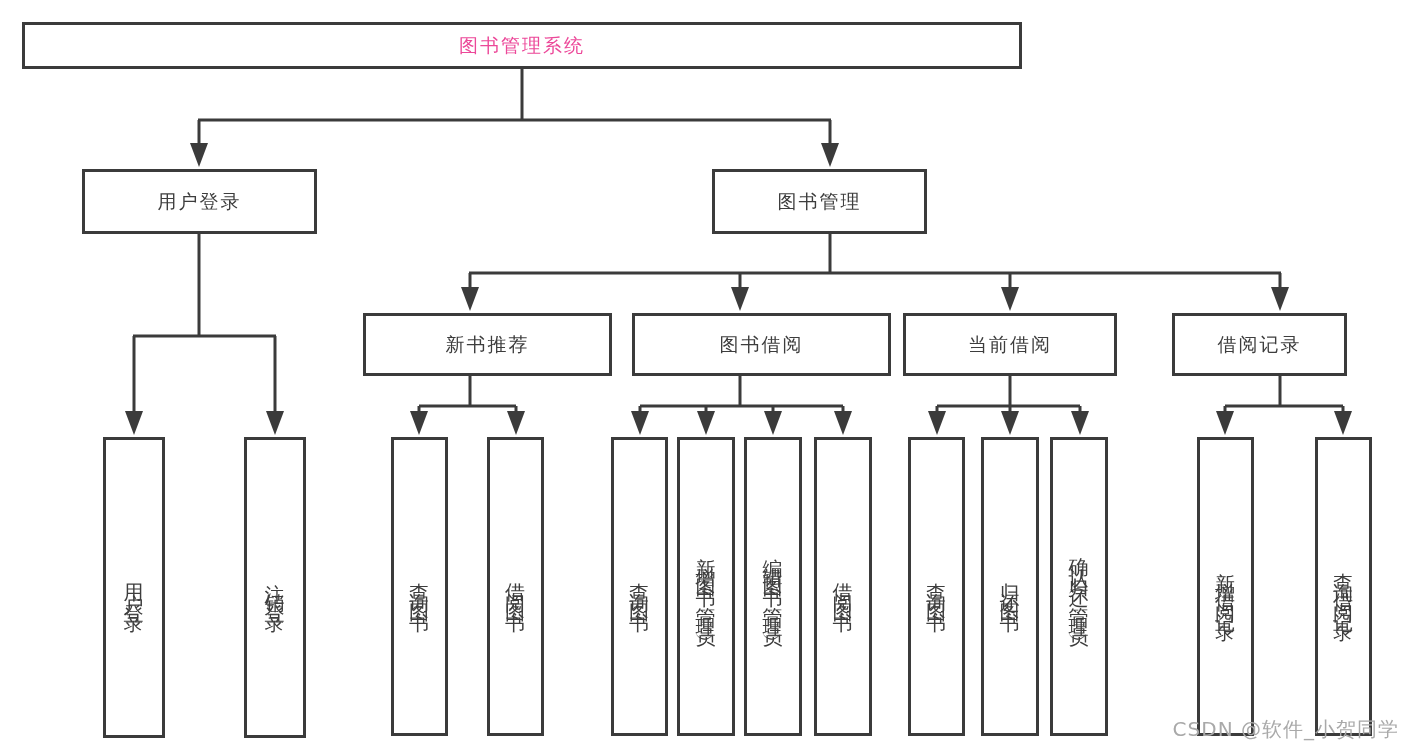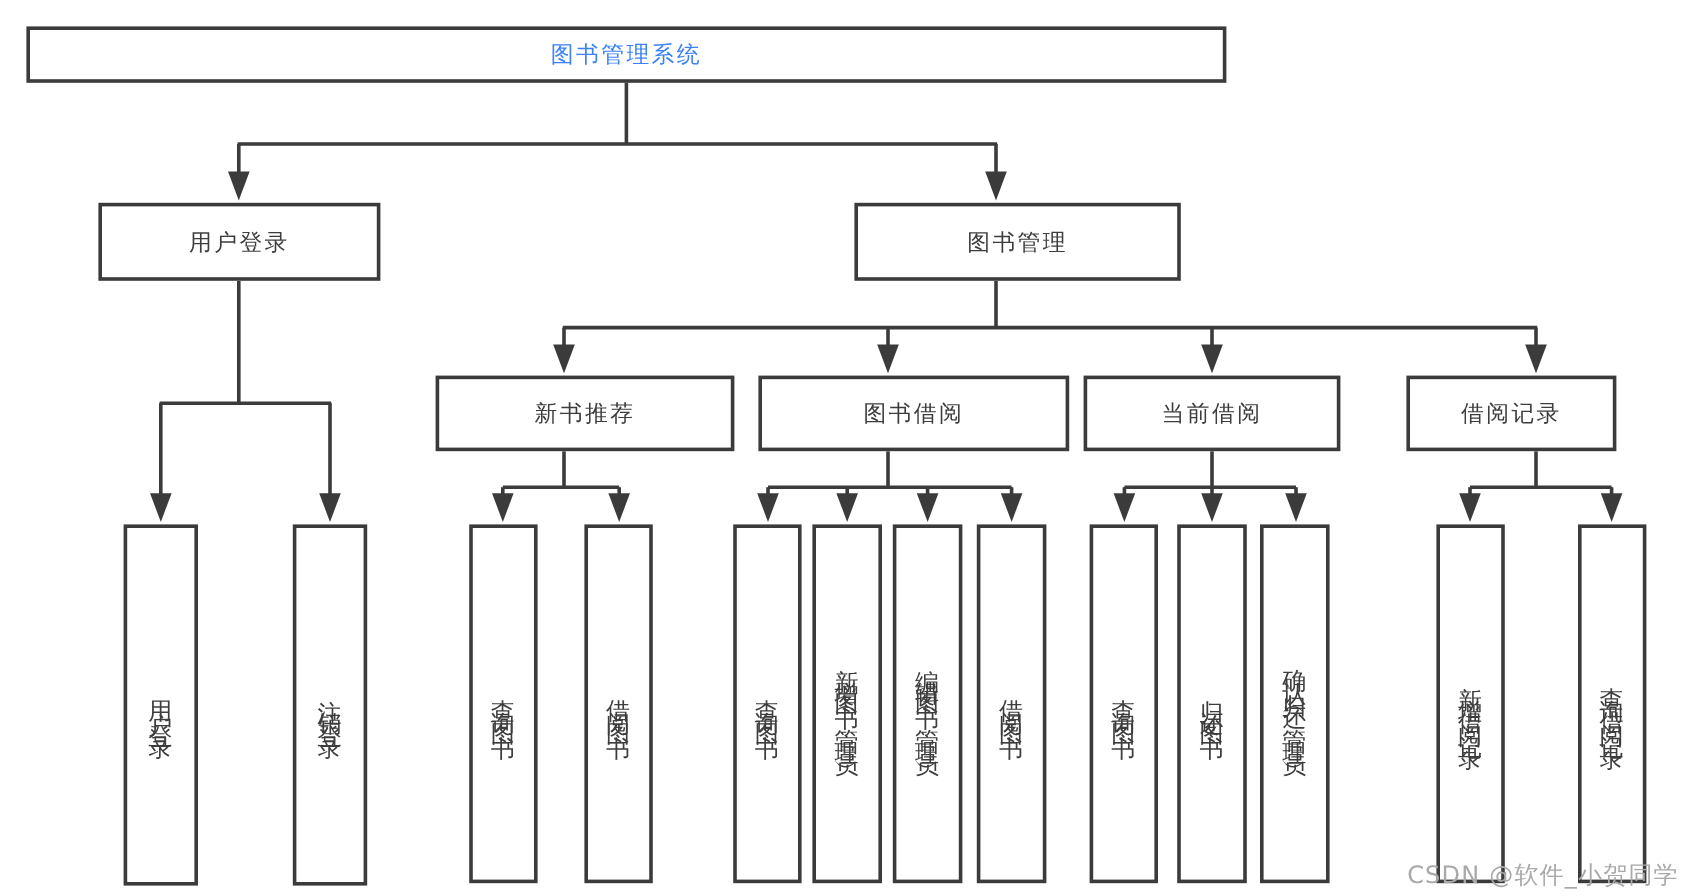--- a/index.html
+++ b/index.html
@@ -102,27 +102,27 @@
       <polygon points="1001,411 1019,411 1010,435" fill="#3b3b3b"></polygon>
       <polygon points="1071,411 1089,411 1080,435" fill="#3b3b3b"></polygon>
       <line x1="1280" y1="376" x2="1280" y2="406" stroke="#3b3b3b" stroke-width="3"></line>
       <line x1="1225" y1="406" x2="1343" y2="406" stroke="#3b3b3b" stroke-width="3"></line>
       <line x1="1225" y1="406" x2="1225" y2="418" stroke="#3b3b3b" stroke-width="3"></line>
       <line x1="1343" y1="406" x2="1343" y2="418" stroke="#3b3b3b" stroke-width="3"></line>
       <polygon points="1216,411 1234,411 1225,435" fill="#3b3b3b"></polygon>
       <polygon points="1334,411 1352,411 1343,435" fill="#3b3b3b"></polygon>
     </svg>
   <div id="watermark" style="color: rgb(169, 169, 169); margin-top: 44px;">CSDN @软件_小贺同学</div>
-<div class="node h" style="left: 22px; top: 22px; width: 1000px; height: 47px; border-color: rgb(59, 59, 59); color: #3b82f6;">
+<div class="node h" style="left: 22px; top: 22px; width: 1000px; height: 47px; border-color: rgb(59, 59, 59); color: #ec4899;">
       <span>图书管理系统</span>
     </div>
     <div class="node h" style="left: 82px; top: 169px; width: 235px; height: 65px; border-color: rgb(59, 59, 59); color: rgb(61, 61, 61);">
       <span>用户登录</span>
     </div>
-    <div class="node h" style="left: 712px; top: 169px; width: 272px; height: 65px; border-color: rgb(59, 59, 59); color: rgb(61, 61, 61);">
+    <div class="node h" style="left: 712px; top: 169px; width: 215px; height: 65px; border-color: rgb(59, 59, 59); color: rgb(61, 61, 61);">
       <span>图书管理</span>
     </div>
     <div class="node h" style="left: 363px; top: 313px; width: 249px; height: 63px; border-color: rgb(59, 59, 59); color: rgb(61, 61, 61);">
       <span>新书推荐</span>
     </div>
     <div class="node h" style="left: 632px; top: 313px; width: 259px; height: 63px; border-color: rgb(59, 59, 59); color: rgb(61, 61, 61);">
       <span>图书借阅</span>
     </div>
     <div class="node h" style="left: 903px; top: 313px; width: 214px; height: 63px; border-color: rgb(59, 59, 59); color: rgb(61, 61, 61);">
       <span>当前借阅</span>

